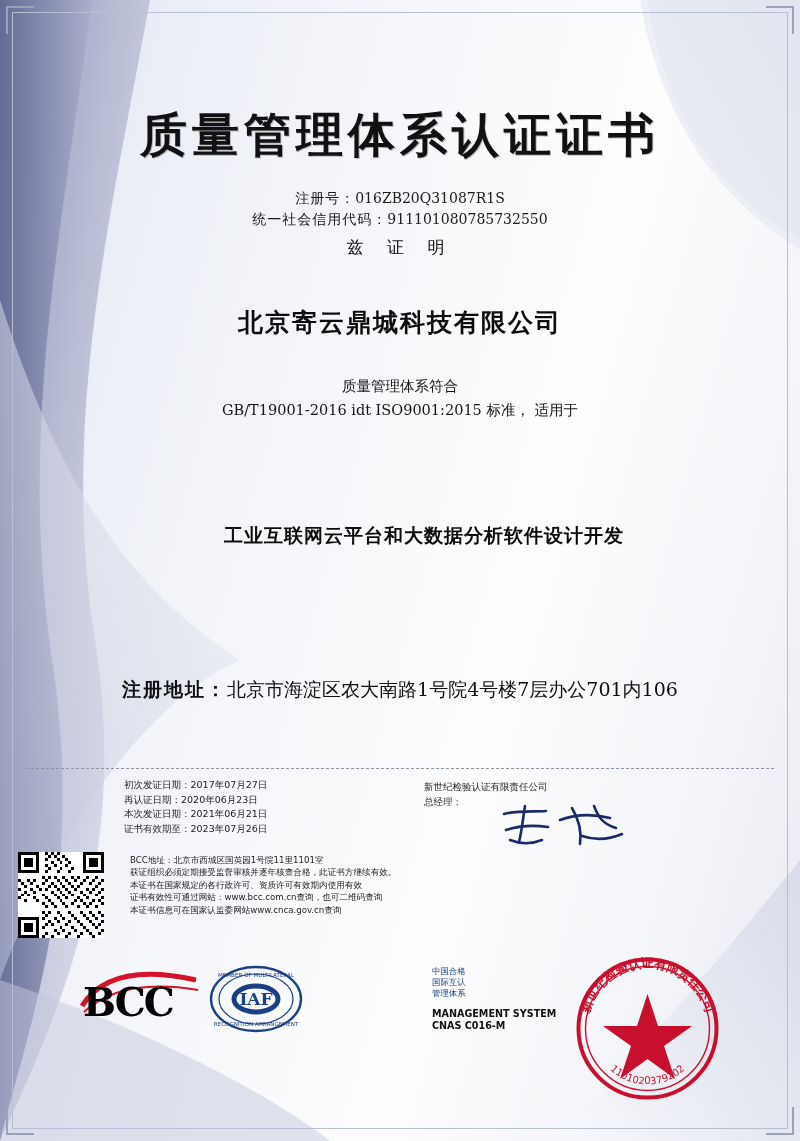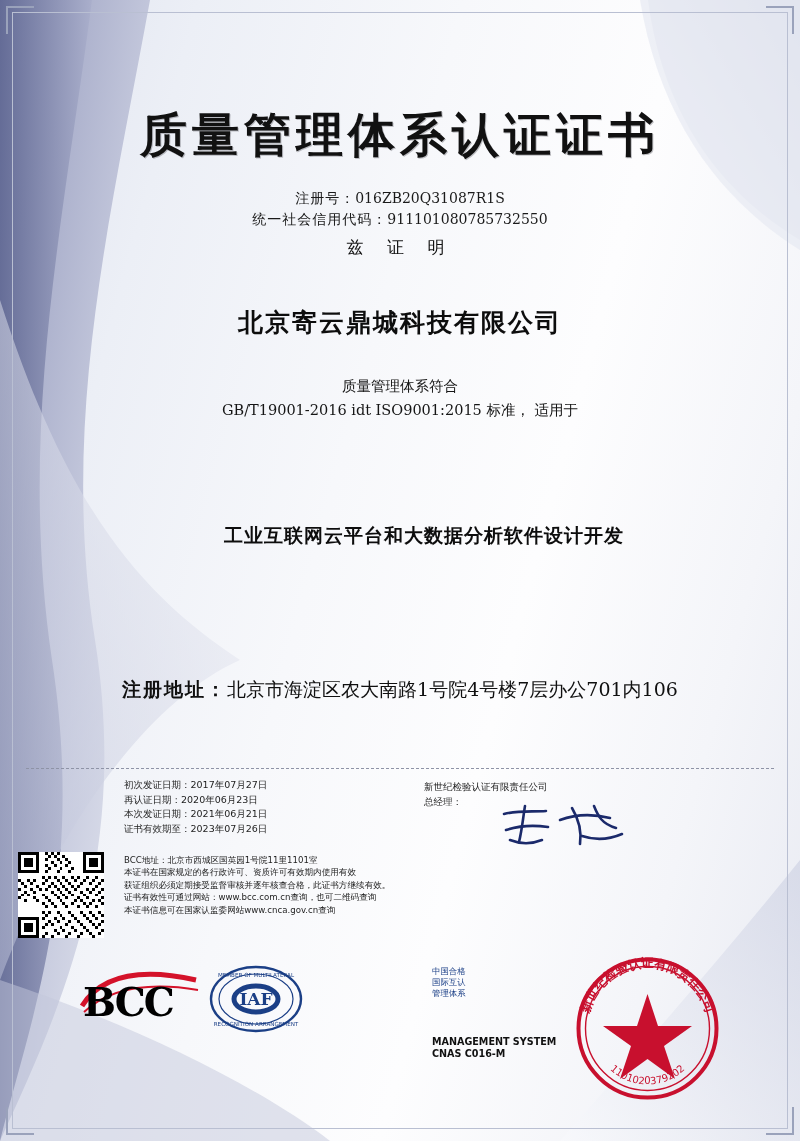--- a/index.html
+++ b/index.html
@@ -172,21 +172,21 @@
   .signature {
     position: absolute;
     top: 800px;
     left: 498px;
     width: 140px;
     height: 48px;
   }
   .legal {
     position: absolute;
     top: 854px;
-    left: 124px;
+    left: 130px;
     width: 420px;
     font-family: "DejaVu Sans", sans-serif;
     font-size: 8.6px;
     color: #1d1d1d;
     line-height: 12.4px;
   }
   .qr {
     position: absolute;
     left: 18px;
     top: 852px;
@@ -248,21 +248,20 @@
   }
   .cnas-ms {
     position: absolute;
     left: 432px;
     top: 50px;
     font-family: "DejaVu Sans", sans-serif;
     font-weight: bold;
     font-size: 9.6px;
     color: #111;
     line-height: 12px;
-    margin-top: 28px;
   }
   .seal {
     position: absolute;
     left: 565px;
     top: 946px;
     width: 165px;
     height: 165px;
   }
   .seal-text {
     font-family: "DejaVu Serif", serif;
@@ -377,22 +376,22 @@
         <path d="M44,40 C34,44 22,44 12,40"></path>
         <path d="M74,8 C80,18 84,30 82,44"></path>
         <path d="M62,20 C78,14 96,14 112,18"></path>
         <path d="M96,6 C100,16 104,24 118,28"></path>
         <path d="M84,36 C96,40 110,40 124,34"></path>
       </g>
     </svg>
 
     <div class="legal">
       <div>BCC地址：北京市西城区国英园1号院11里1101室</div>
+      <div>获证组织必须定期接受监督审核并逐年核查合格，此证书方继续有效。</div>
       <div>本证书在国家规定的各行政许可、资质许可有效期内使用有效</div>
-      <div>获证组织必须定期接受监督审核并逐年核查合格，此证书方继续有效。</div>
       <div>证书有效性可通过网站：www.bcc.com.cn查询，也可二维码查询</div>
       <div>本证书信息可在国家认监委网站www.cnca.gov.cn查询</div>
     </div>
 
     <svg class="qr" viewBox="0 0 29 29" shape-rendering="crispEdges">
       <rect width="29" height="29" fill="#ffffff"></rect>
       <g fill="#000000">
         <rect x="0" y="0" width="7" height="1"></rect>
           <rect x="0" y="6" width="7" height="1"></rect>
         <rect x="0" y="0" width="1" height="7"></rect>

